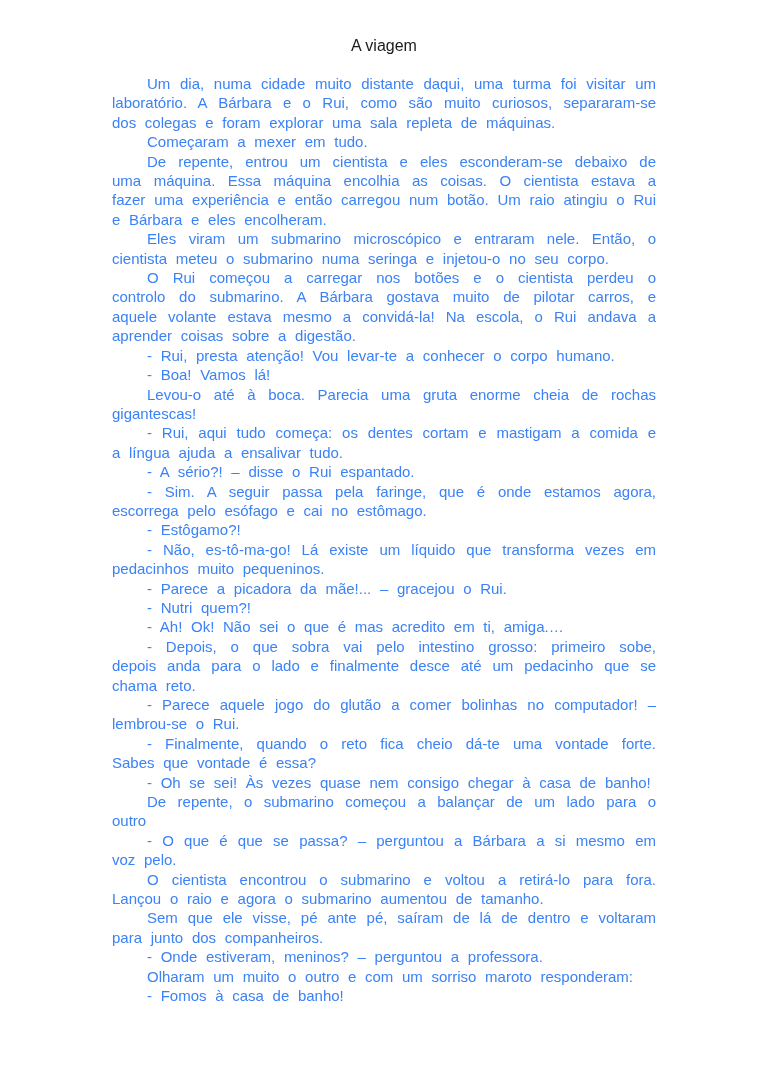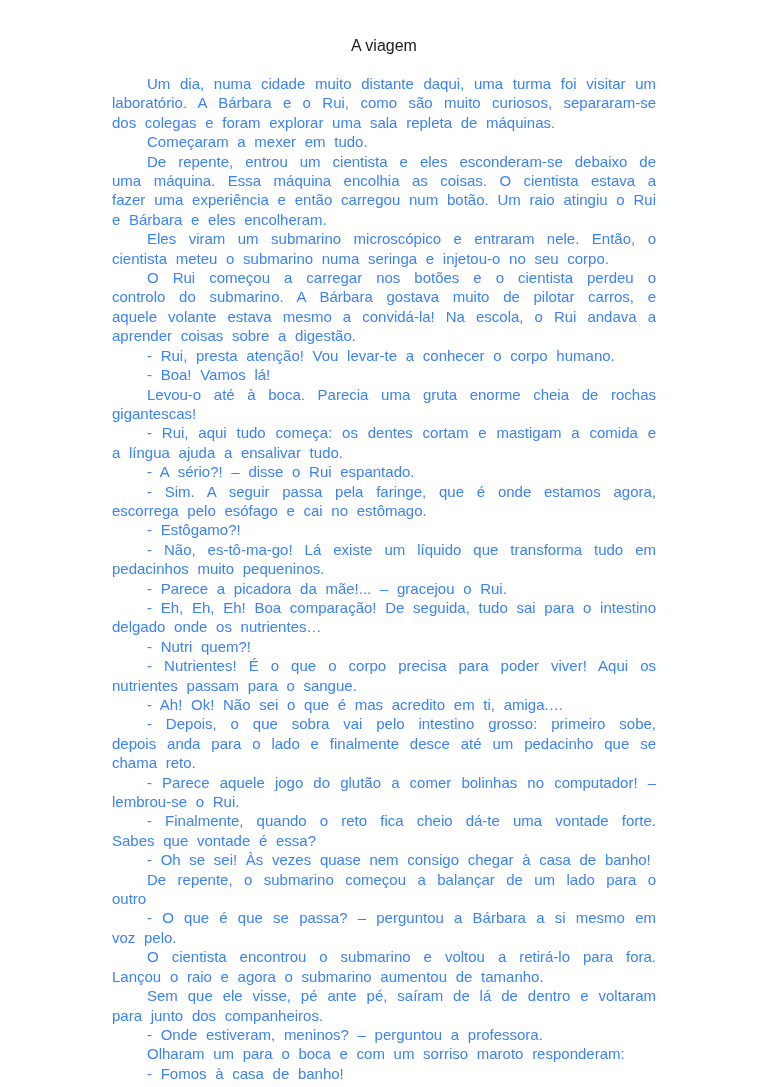--- a/index.html
+++ b/index.html
@@ -51,31 +51,29 @@
       <p class="para">De repente, entrou um cientista e eles esconderam-se debaixo de uma máquina. Essa máquina encolhia as coisas. O cientista estava a fazer uma experiência e então carregou num botão. Um raio atingiu o Rui e Bárbara e eles encolheram.</p>
       <p class="para">Eles viram um submarino microscópico e entraram nele. Então, o cientista meteu o submarino numa seringa e injetou-o no seu corpo.</p>
       <p class="para">O Rui começou a carregar nos botões e o cientista perdeu o controlo do submarino. A Bárbara gostava muito de pilotar carros, e aquele volante estava mesmo a convidá-la! Na escola, o Rui andava a aprender coisas sobre a digestão.</p>
       <p class="para">- Rui, presta atenção! Vou levar-te a conhecer o corpo humano.</p>
       <p class="para">- Boa! Vamos lá!</p>
       <p class="para">Levou-o até à boca. Parecia uma gruta enorme cheia de rochas gigantescas!</p>
       <p class="para">- Rui, aqui tudo começa: os dentes cortam e mastigam a comida e a língua ajuda a ensalivar tudo.</p>
       <p class="para">- A sério?! – disse o Rui espantado.</p>
       <p class="para">- Sim. A seguir passa pela faringe, que é onde estamos agora, escorrega pelo esófago e cai no estômago.</p>
       <p class="para">- Estôgamo?!</p>
-      <p class="para">- Não, es-tô-ma-go! Lá existe um líquido que transforma tudo em pedacinhos muito pequeninos.</p>
+      <p class="para">- Não, es-tô-ma-go! Lá existe um líquido que transforma vezes em pedacinhos muito pequeninos.</p>
       <p class="para">- Parece a picadora da mãe!... – gracejou o Rui.</p>
-      <p class="para">- Eh, Eh, Eh! Boa comparação! De seguida, tudo sai para o intestino delgado onde os nutrientes…</p>
       <p class="para">- Nutri quem?!</p>
-      <p class="para">- Nutrientes! É o que o corpo precisa para poder viver! Aqui os nutrientes passam para o sangue.</p>
       <p class="para">- Ah! Ok! Não sei o que é mas acredito em ti, amiga.…</p>
       <p class="para">- Depois, o que sobra vai pelo intestino grosso: primeiro sobe, depois anda para o lado e finalmente desce até um pedacinho que se chama reto.</p>
       <p class="para">- Parece aquele jogo do glutão a comer bolinhas no computador! – lembrou-se o Rui.</p>
       <p class="para">- Finalmente, quando o reto fica cheio dá-te uma vontade forte. Sabes que vontade é essa?</p>
       <p class="para">- Oh se sei! Às vezes quase nem consigo chegar à casa de banho!</p>
       <p class="para">De repente, o submarino começou a balançar de um lado para o outro</p>
       <p class="para">- O que é que se passa? – perguntou a Bárbara a si mesmo em voz pelo.</p>
       <p class="para">O cientista encontrou o submarino e voltou a retirá-lo para fora. Lançou o raio e agora o submarino aumentou de tamanho.</p>
       <p class="para">Sem que ele visse, pé ante pé, saíram de lá de dentro e voltaram para junto dos companheiros.</p>
       <p class="para">- Onde estiveram, meninos? – perguntou a professora.</p>
-      <p class="para">Olharam um para o boca e com um sorriso maroto responderam:</p>
+      <p class="para">Olharam um muito o outro e com um sorriso maroto responderam:</p>
       <p class="para">- Fomos à casa de banho!</p>
     </div>
 </div>
 
 </body></html>

